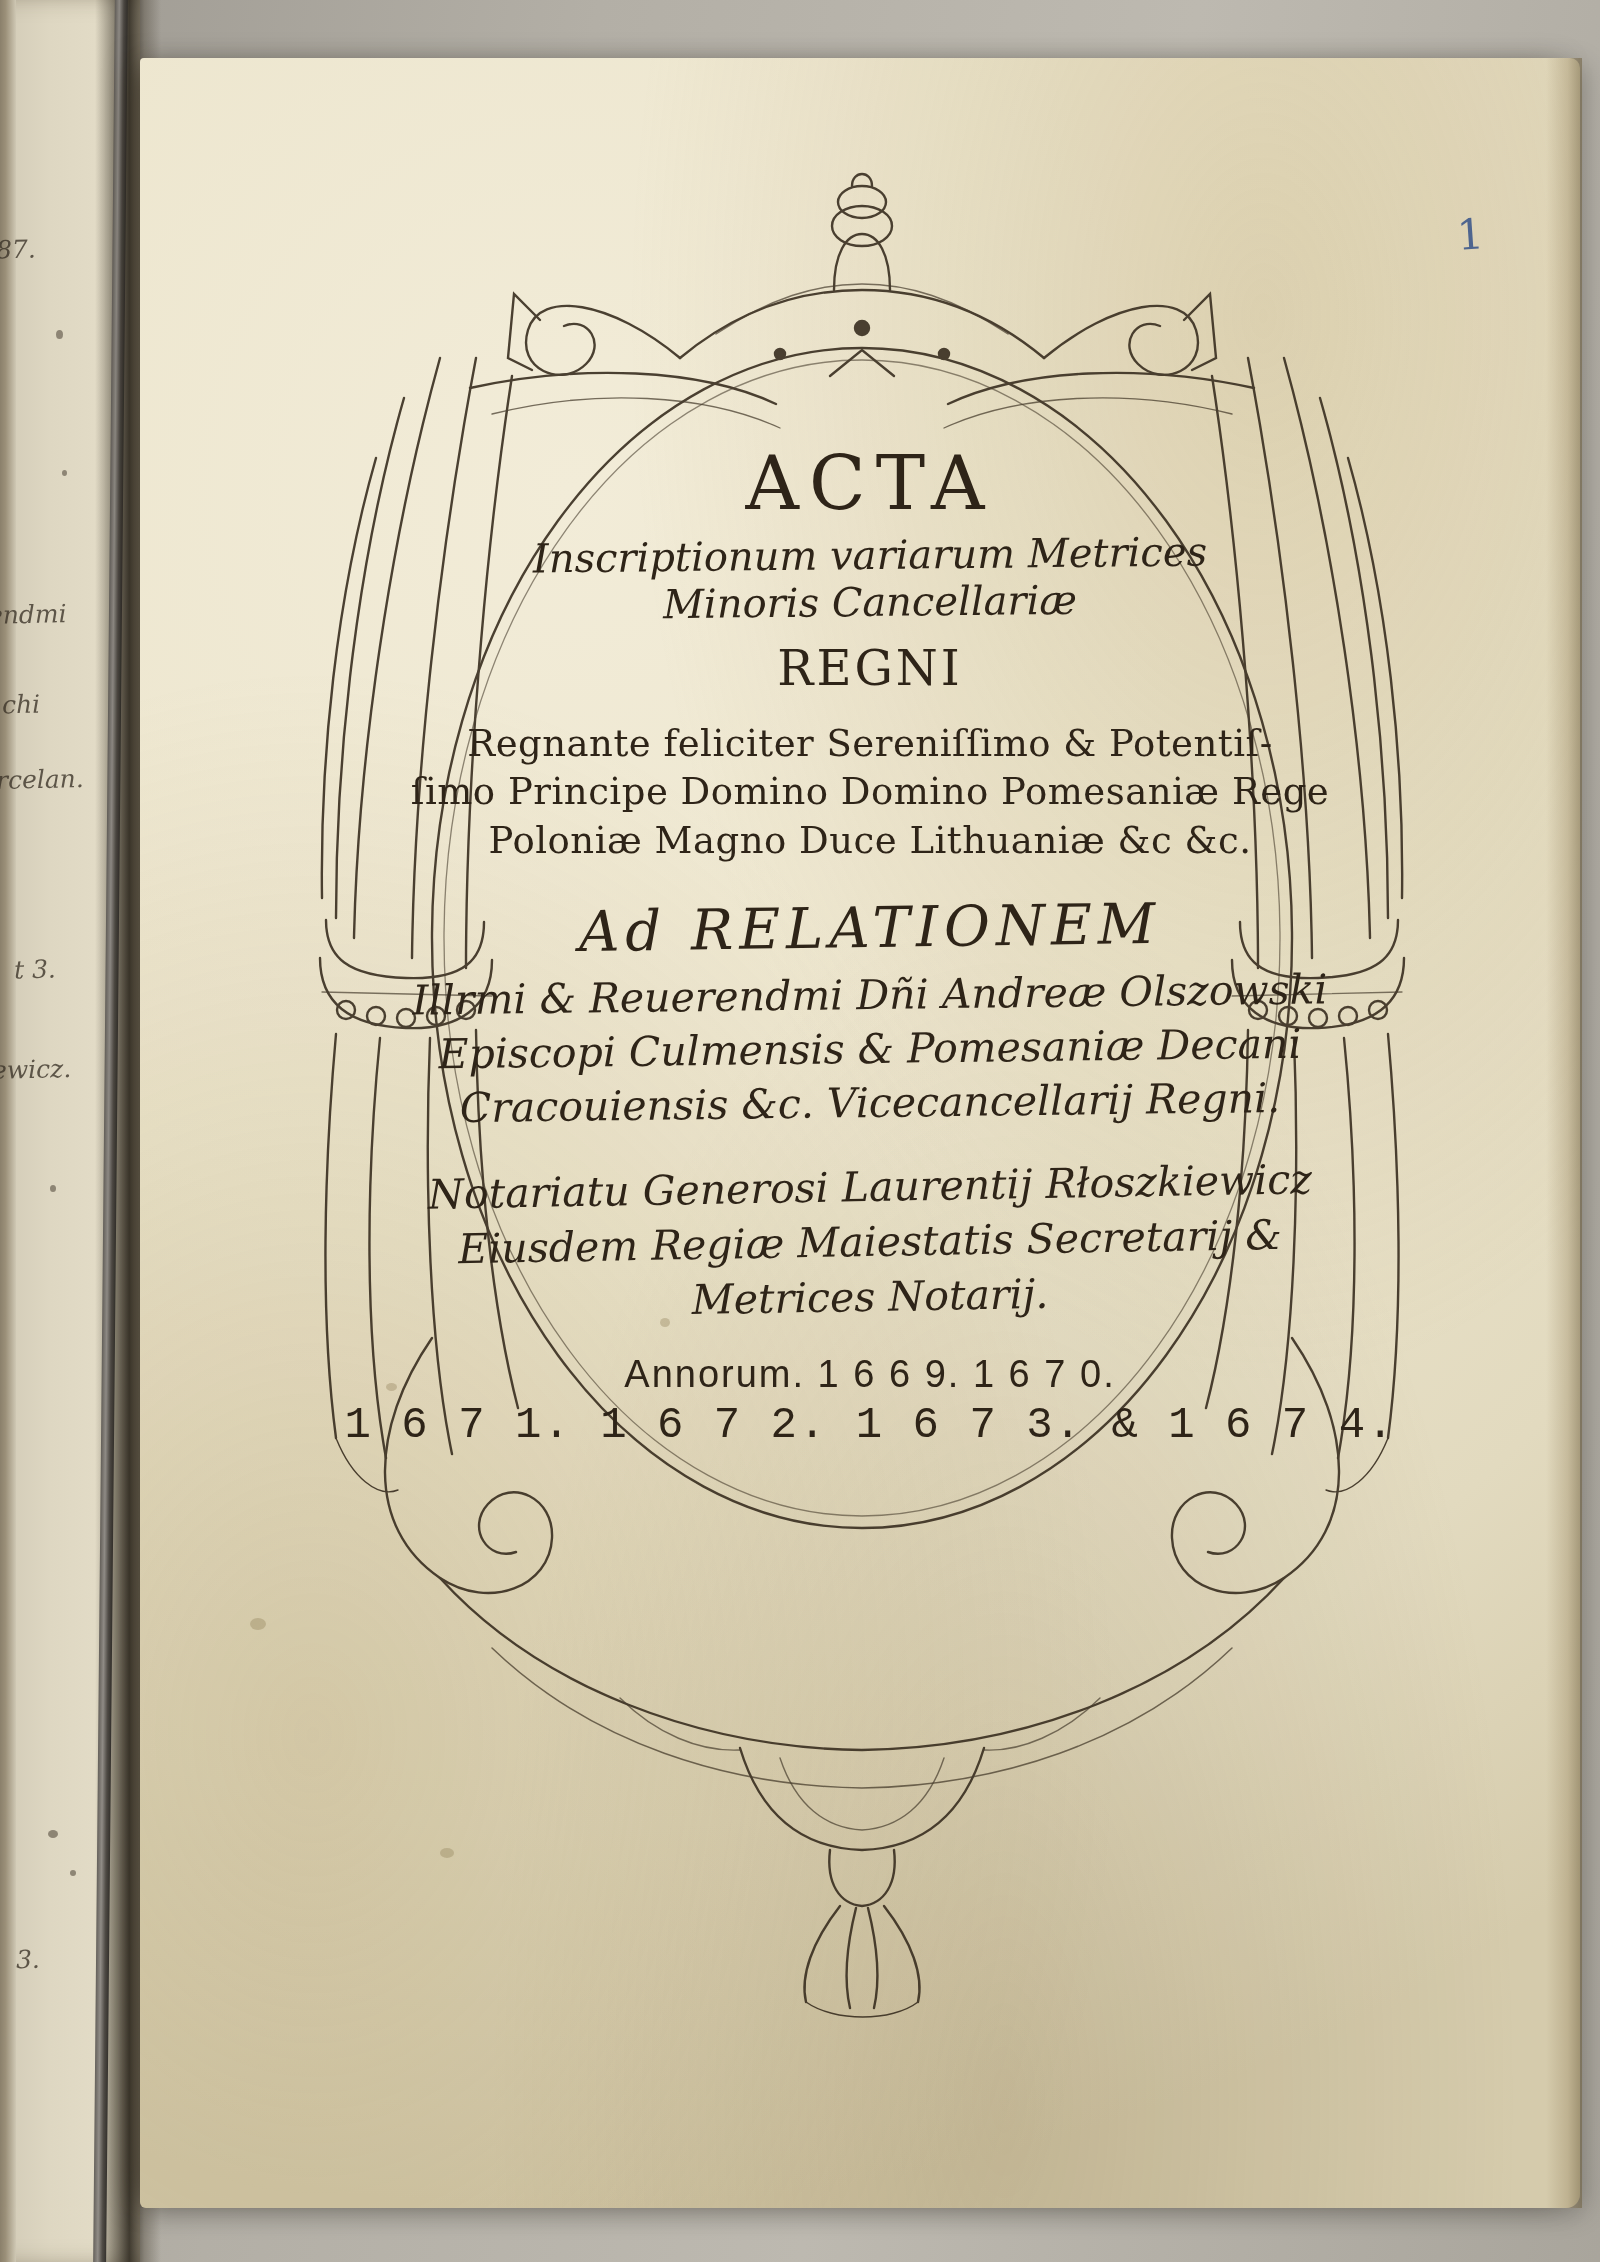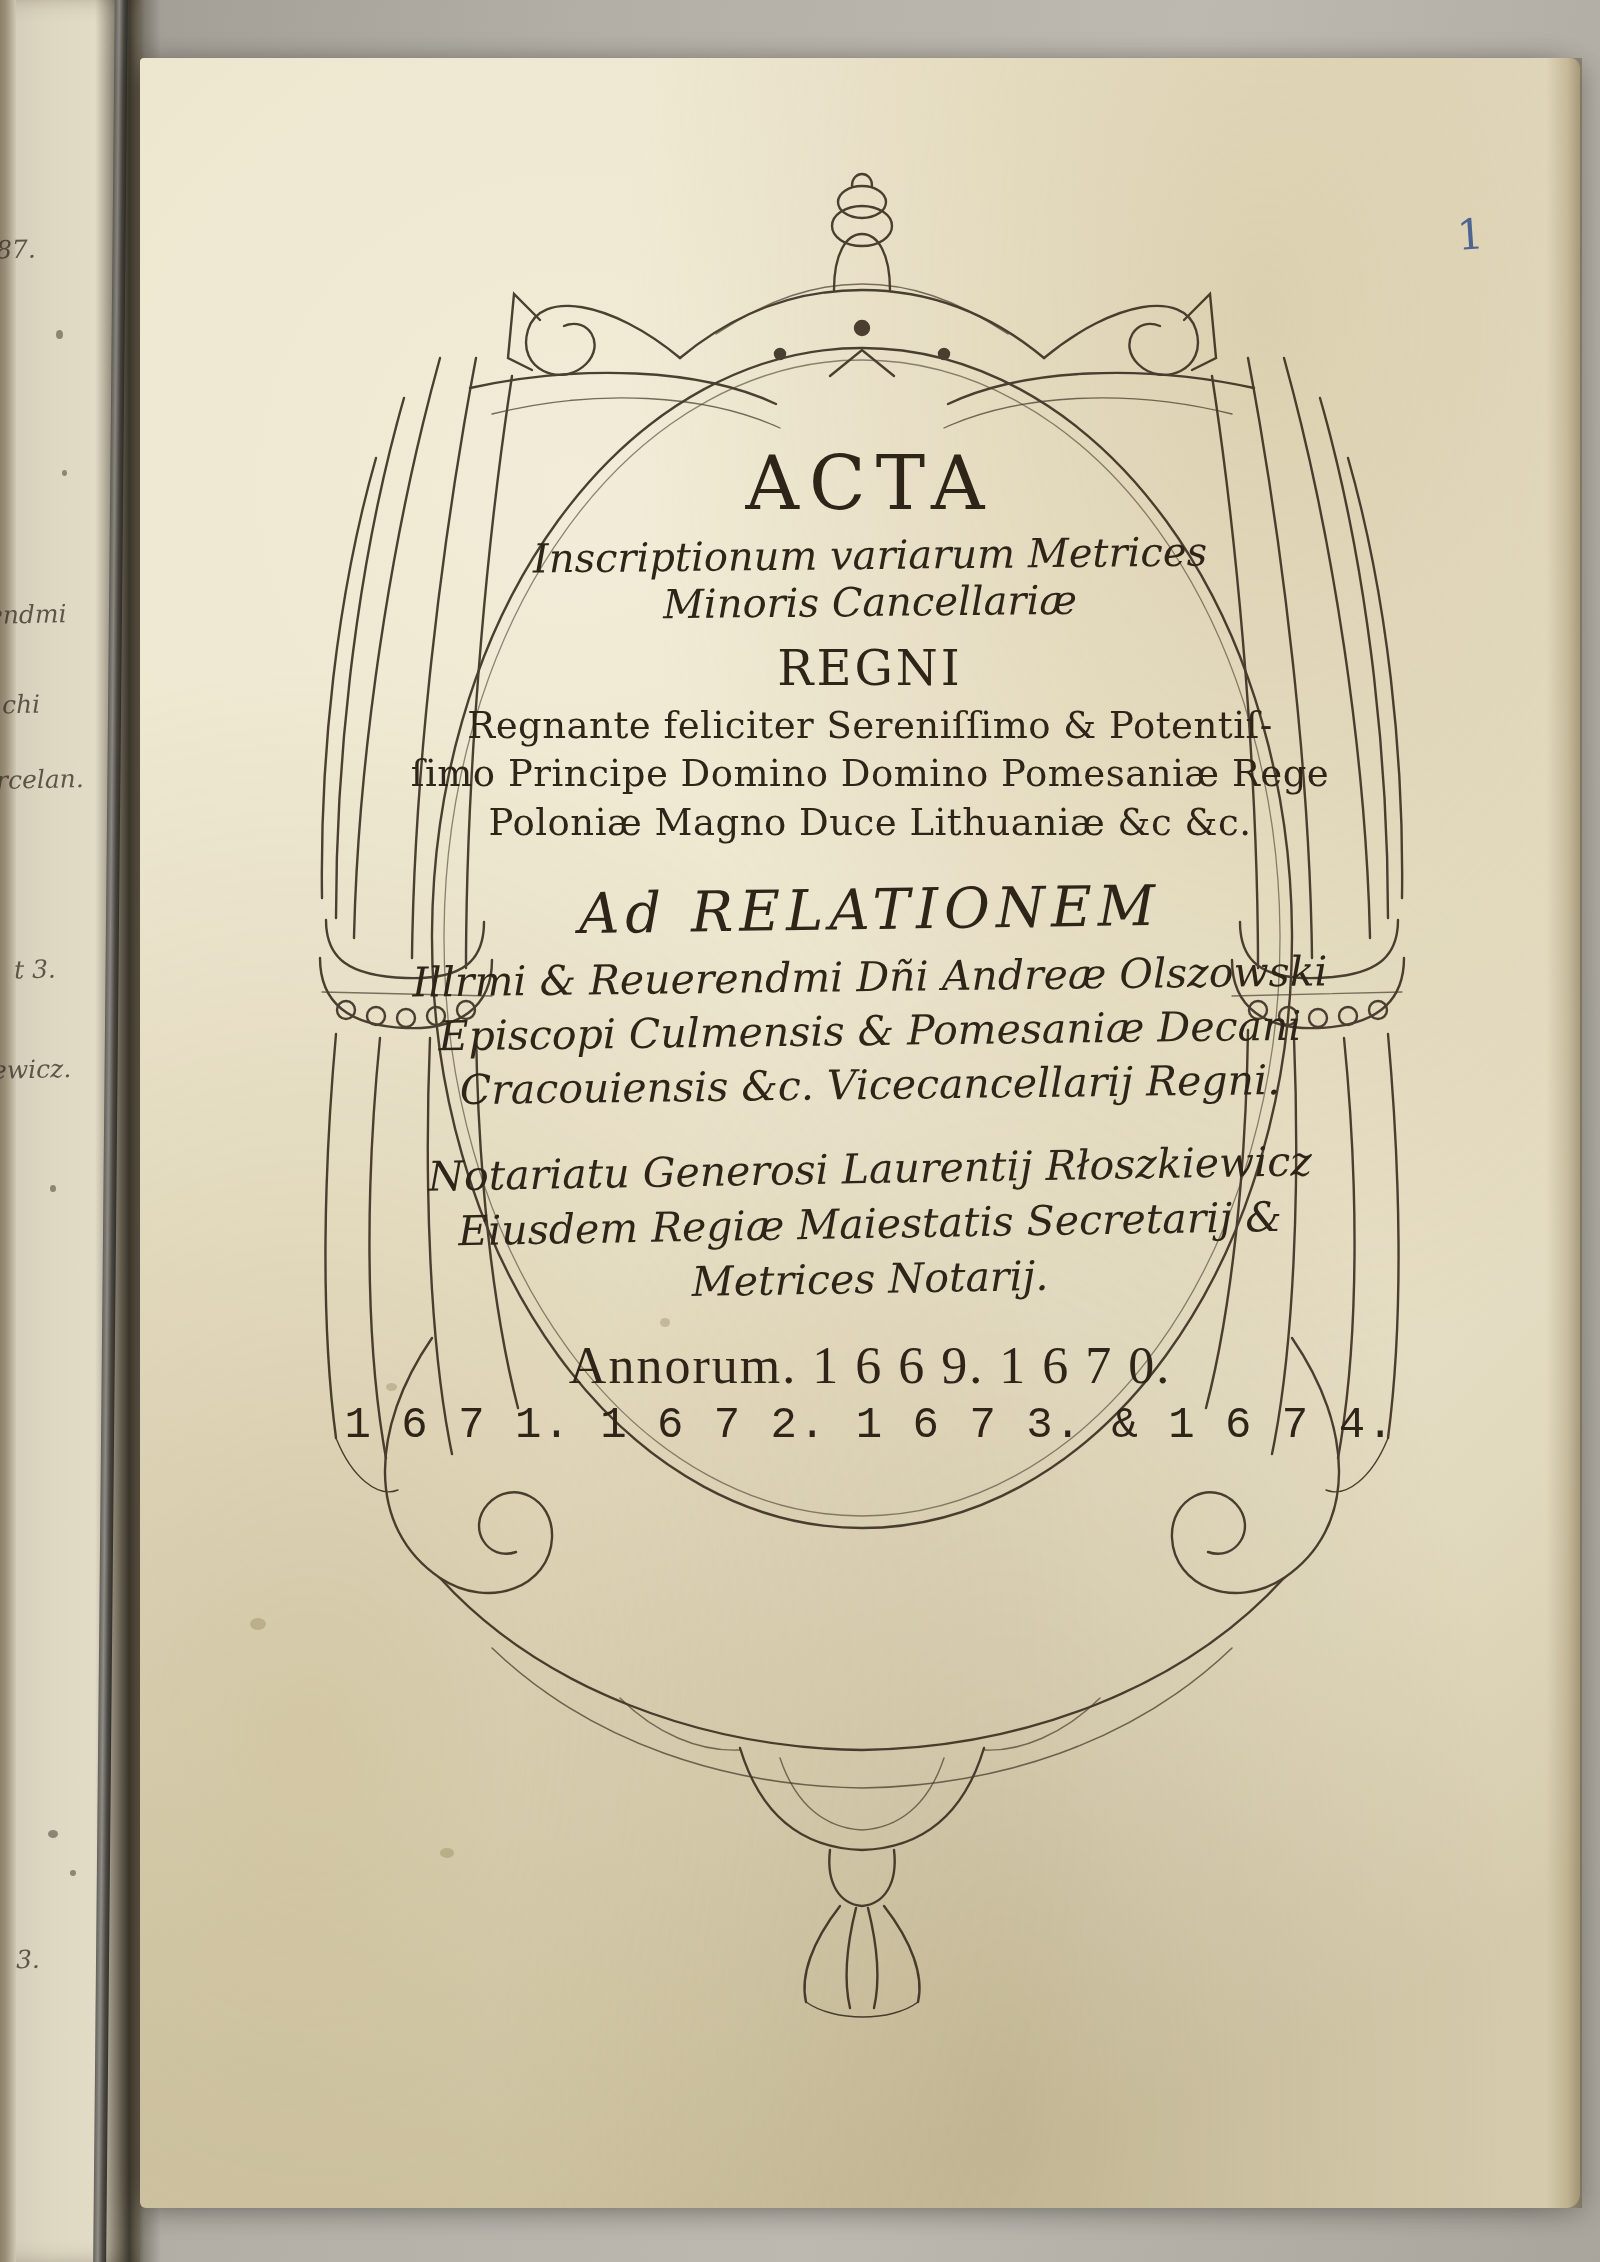--- a/index.html
+++ b/index.html
@@ -163,21 +163,21 @@
     font-style: italic;
     font-size: 40px;
     line-height: 1.18;
     transform: rotate(-0.6deg);
     margin-bottom: 14px;
   }
   .l-regni {
     font-family: "DejaVu Serif", serif;
     font-size: 48px;
     letter-spacing: 3px;
-    margin-bottom: 6px;
+    margin-bottom: 24px;
   }
   .l-body {
     font-family: "DejaVu Serif", serif;
     font-size: 37px;
     line-height: 1.30;
     letter-spacing: 0.5px;
   }
   .l-relationem {
     font-family: "DejaVu Serif", serif;
     font-style: italic;
@@ -196,22 +196,22 @@
   }
   .block-gap { height: 30px; }
   .l-cursive2 {
     font-family: "DejaVu Serif", serif;
     font-style: italic;
     font-size: 41px;
     line-height: 1.34;
     transform: rotate(-1deg);
   }
   .l-annorum {
-    font-family: Liberation Serif, serif;
-    font-size: 52px;
+    font-family: Liberation Sans, sans-serif;
+    font-size: 38px;
     letter-spacing: 2px;
     margin-top: 26px;
     line-height: 1.25;
   }
   .l-annorum2 {
     font-family: Liberation Mono, monospace;
     font-size: 44px;
     letter-spacing: 2px;
     line-height: 1.25;
   }

